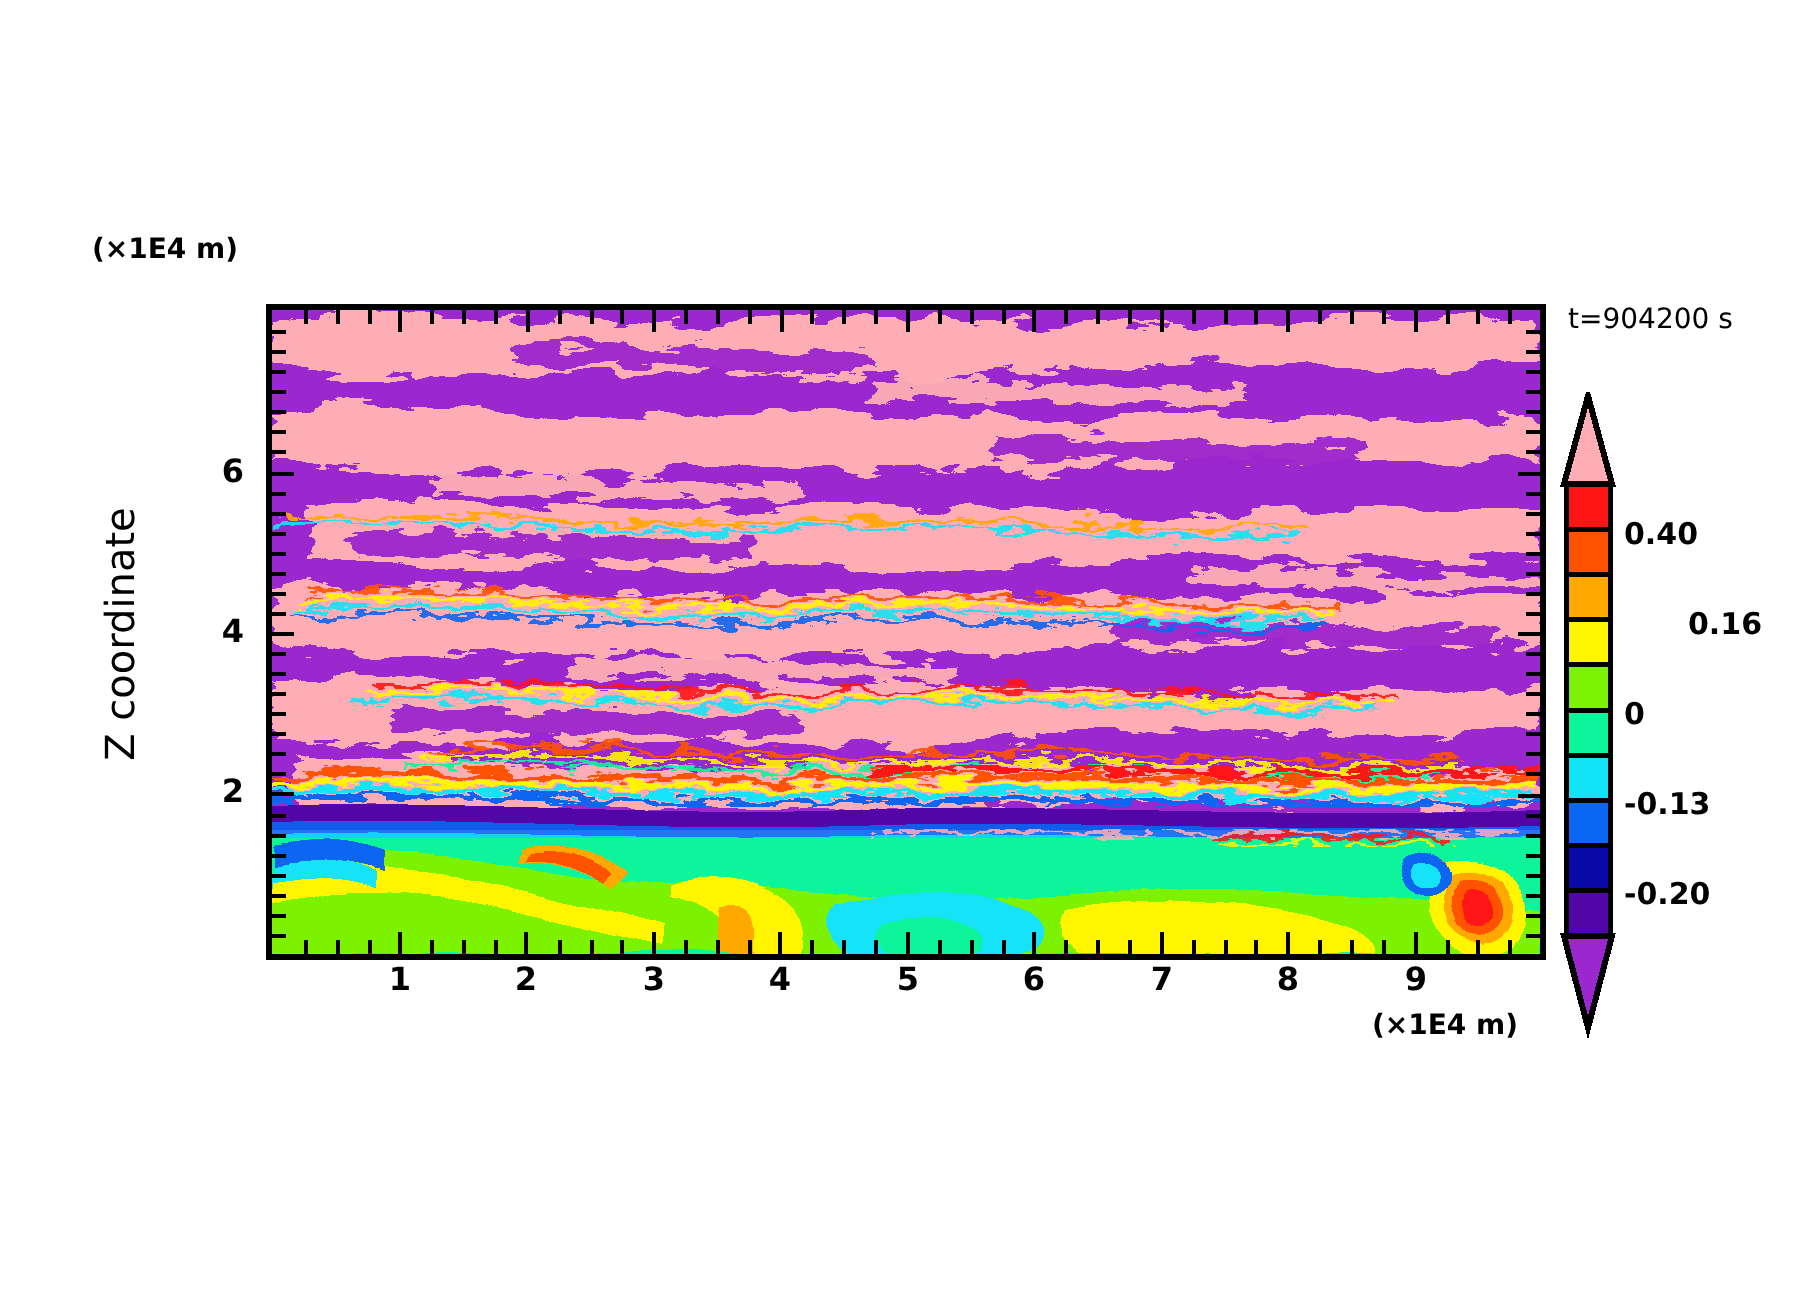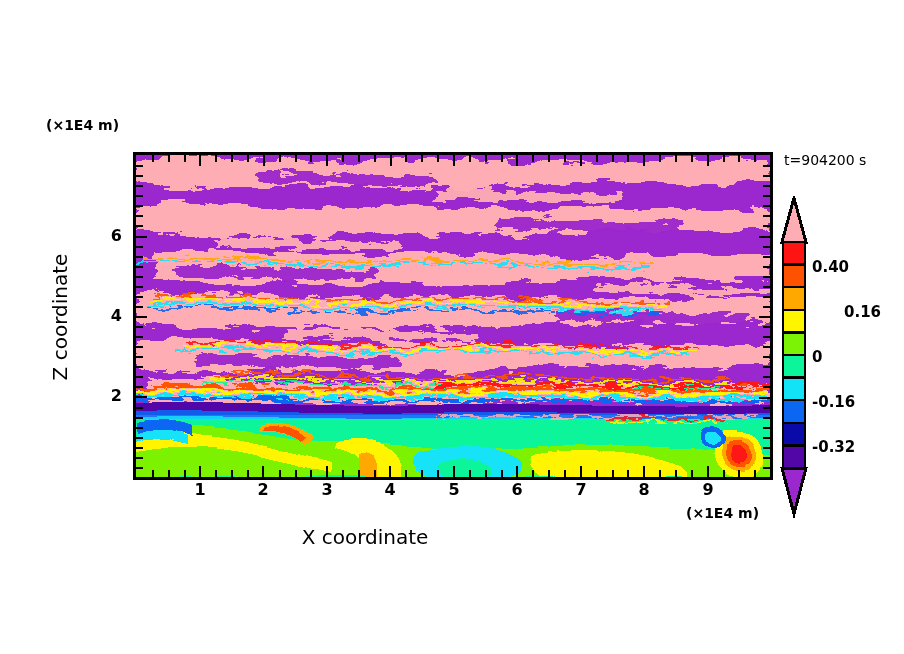--- a/index.html
+++ b/index.html
@@ -213,21 +213,20 @@
   <div class="tlab" style="left:497px;top:480px;width:40px;">6</div>
   <div class="tlab" style="left:561px;top:480px;width:40px;">7</div>
   <div class="tlab" style="left:624px;top:480px;width:40px;">8</div>
   <div class="tlab" style="left:688px;top:480px;width:40px;">9</div>
 
   <div class="tlab" style="left:96px;top:386px;width:26px;text-align:right;">2</div>
   <div class="tlab" style="left:96px;top:306px;width:26px;text-align:right;">4</div>
   <div class="tlab" style="left:96px;top:226px;width:26px;text-align:right;">6</div>
 
   <div class="txt" id="xunits">(×1E4 m)</div>
-  <div class="txt" id="xtitle">X coordinate</div>
   <div class="txt" id="ytitle">Z coordinate</div>
 
   <div id="cbwrap">
     <svg width="36" height="330" shape-rendering="crispEdges">
 
       <polygon points="14,2 26,46 2,46" fill="#FFADB4" stroke="#000" stroke-width="3"></polygon>
 
       <g stroke="#000" stroke-width="2.5">
         <rect x="3" y="46" width="22" height="22.6" fill="#FF1414"></rect>
         <rect x="3" y="68.6" width="22" height="22.6" fill="#FF5200"></rect>
@@ -241,22 +240,22 @@
         <rect x="3" y="249.4" width="22" height="22.6" fill="#5206A8"></rect>
       </g>
 
       <polygon points="14,318 26,272 2,272" fill="#9B27CE" stroke="#000" stroke-width="3"></polygon>
     </svg>
   </div>
 
   <div class="cblab" style="left:812px;top:258px;">0.40</div>
   <div class="cblab" style="left:812px;top:303px;margin-left:32px;">0.16</div>
   <div class="cblab" style="left:812px;top:348px;">0</div>
-  <div class="cblab" style="left:812px;top:393px;">-0.16</div>
-  <div class="cblab" style="left:812px;top:438px;">-0.32</div>
+  <div class="cblab" style="left:812px;top:393px;">-0.13</div>
+  <div class="cblab" style="left:812px;top:438px;">-0.20</div>
 
 <div class="tick" style="left: 151.8px; top: 470px; width: 2px; height: 7px;"></div>
     <div class="tick" style="left: 151.8px; top: 155px; width: 2px; height: 7px;"></div>
     <div class="tick" style="left: 167.7px; top: 470px; width: 2px; height: 7px;"></div>
     <div class="tick" style="left: 167.7px; top: 155px; width: 2px; height: 7px;"></div>
     <div class="tick" style="left: 183.6px; top: 470px; width: 2px; height: 7px;"></div>
     <div class="tick" style="left: 183.6px; top: 155px; width: 2px; height: 7px;"></div>
     <div class="tick" style="left: 215.3px; top: 470px; width: 2px; height: 7px;"></div>
     <div class="tick" style="left: 215.3px; top: 155px; width: 2px; height: 7px;"></div>
     <div class="tick" style="left: 231.1px; top: 470px; width: 2px; height: 7px;"></div>

